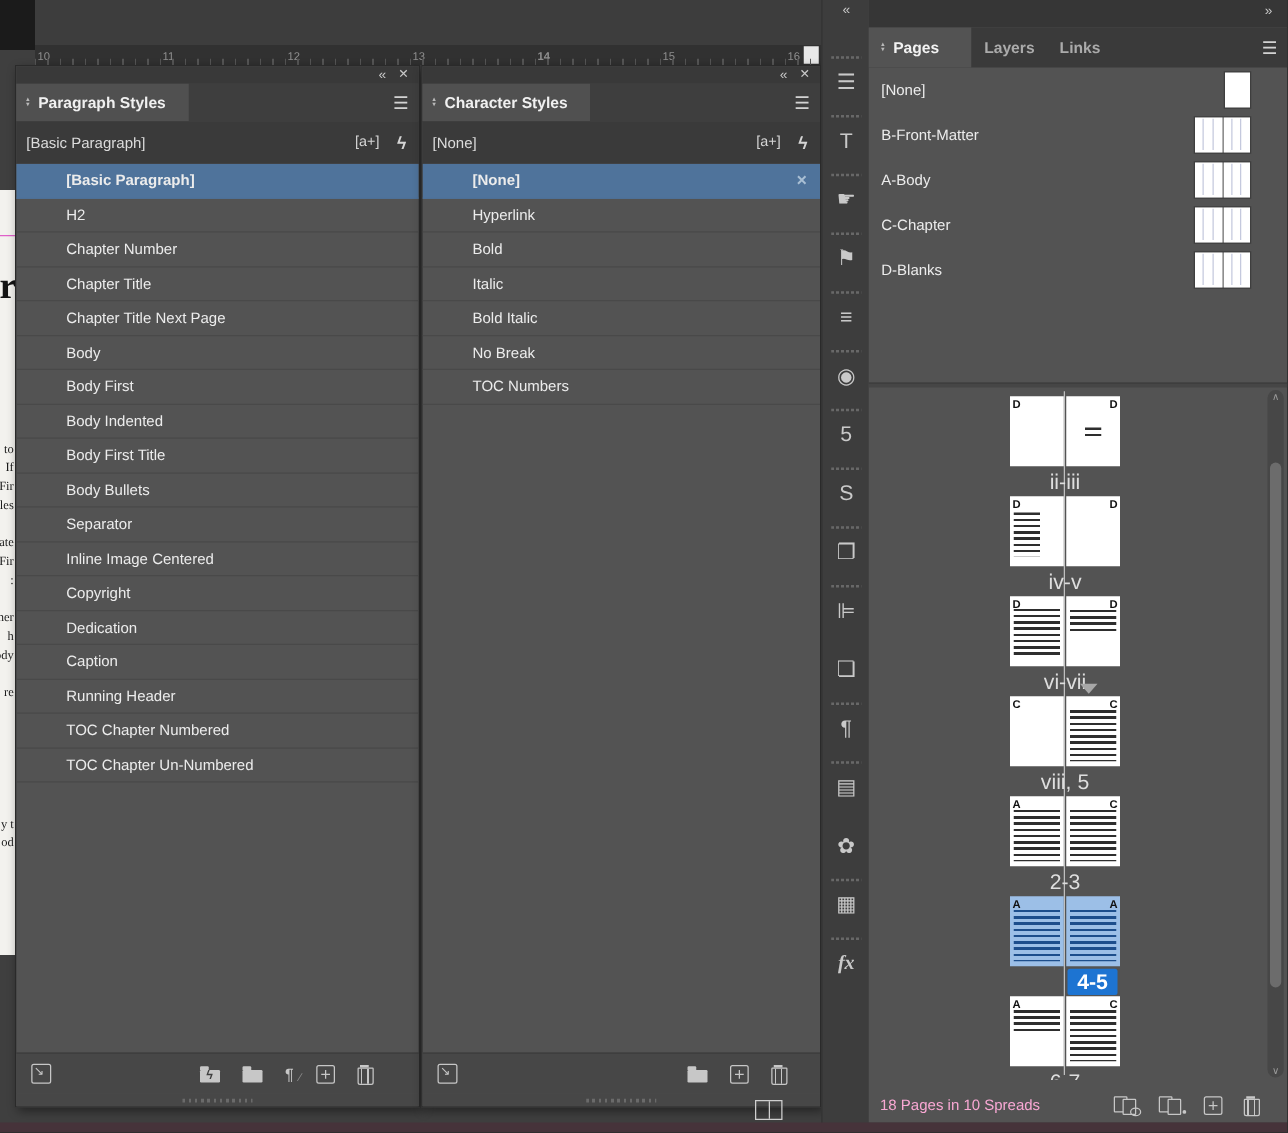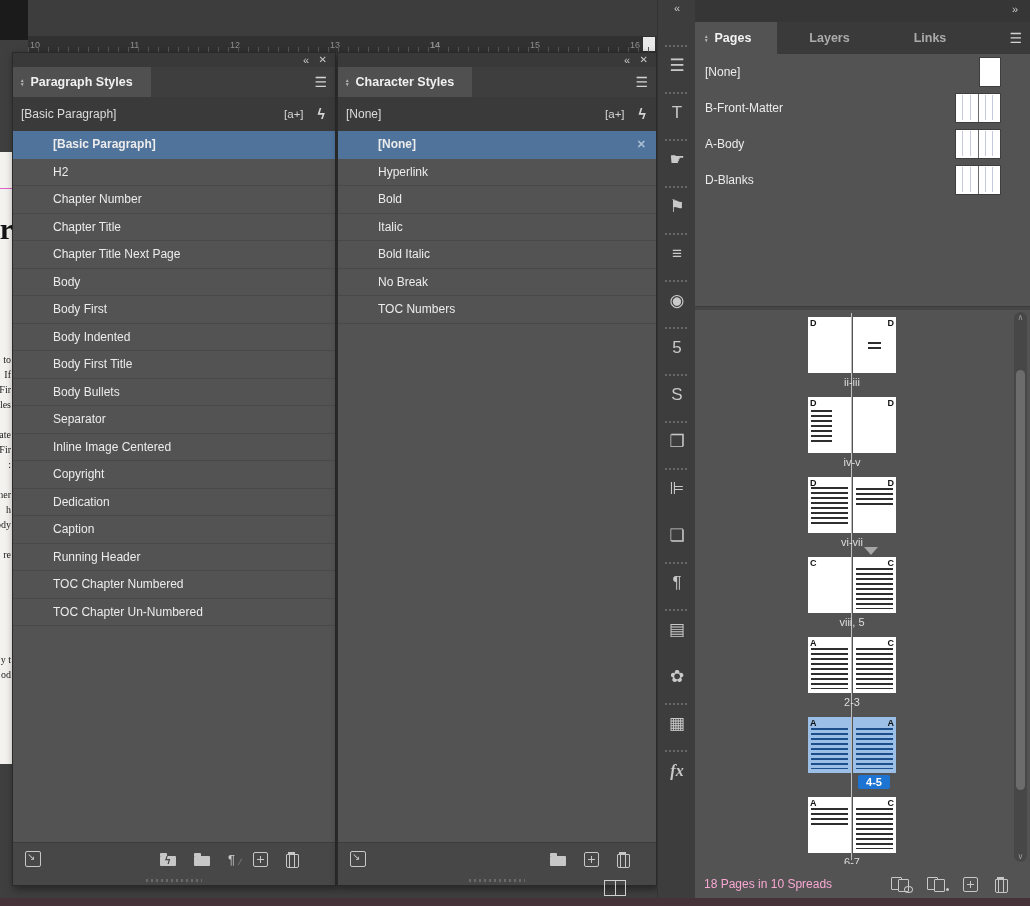--- a/index.html
+++ b/index.html
@@ -82,21 +82,21 @@
   .dock-btn{height:47px;display:flex;align-items:center;justify-content:center;
       color:#c9c9c9;font-size:17px;position:relative;}
   .dock-btn.grip::before{content:"";position:absolute;top:3px;left:7px;right:7px;height:2px;
       background-image:repeating-linear-gradient(90deg,#686868 0 2px,transparent 2px 4px);}
   .dock-btn.fx{font-style:italic;font-weight:bold;font-size:16px;font-family:"Liberation Serif",serif;}
   
   .pages{position:absolute;left:695px;top:0;width:335px;height:898px;background:#535353;}
   .pg-topstrip{position:absolute;left:0;right:0;top:0;height:22px;background:#363636;}
   .pg-exp{position:absolute;right:12px;top:3px;font-size:11px;color:#c9c9c9;}
   .pg-tabs{position:absolute;left:0;right:0;top:22px;height:32px;background:#3a3a3a;display:flex;align-items:stretch;}
-  .pg-tab{display:flex;align-items:center;padding:0 32px;font-size:12.5px;color:#ababab;font-weight:bold;}
+  .pg-tab{display:flex;align-items:center;padding:0 10px;font-size:12.5px;color:#ababab;font-weight:bold;}
   .pg-tab.active{background:#535353;color:#f2f2f2;padding:0 26px 0 10px;}
   .pg-menu{position:absolute;right:8px;top:8px;font-size:14px;color:#d2d2d2;}
   .masters{position:absolute;left:0;right:0;top:54px;height:210px;}
   .mrow{height:36px;display:flex;align-items:center;position:relative;}
   .mrow .mlabel{margin-left:10px;font-size:12px;color:#ececec;}
   .m1{position:absolute;right:30px;top:4px;width:20px;height:28px;background:#fff;box-shadow:0 0 0 1px #3e3e3e;}
   .m2{position:absolute;right:30px;top:4px;width:44px;height:28px;display:flex;gap:1px;background:#6a6a6a;box-shadow:0 0 0 1px #3e3e3e;}
   .m2 i{flex:1;background-color:#fff;background-image:linear-gradient(rgba(125,135,180,.45),rgba(125,135,180,.45)),linear-gradient(rgba(125,135,180,.45),rgba(125,135,180,.45));
         background-size:1px 90%,1px 90%;background-position:30% 1px,68% 1px;background-repeat:no-repeat;}
   .splitter{position:absolute;left:0;right:0;top:306px;height:3px;background:#464646;border-top:1px solid #3c3c3c;}
@@ -109,21 +109,21 @@
   .lt{position:absolute;top:1px;font-size:9px;font-weight:bold;color:#111;font-style:normal;}
   .lt.tl{left:2px;} .lt.tr{right:2px;}
   .txt{position:absolute;left:3px;right:3px;top:11px;bottom:4px;
        background-image:repeating-linear-gradient(180deg,var(--ln) 0 2px,transparent 2px 5px);}
   .txt.dash{top:25px;bottom:23px;left:15px;right:15px;}
   .txt.left{right:19px;top:13px;bottom:8px;}
   .txt.dense{top:10px;bottom:6px;}
   .txt.block{bottom:26px;}
   .tri{position:absolute;top:-10px;left:56px;width:0;height:0;
        border:7px solid transparent;border-top:8px solid #a7a7a7;}
-  .slabel{margin-top:3px;width:88px;text-align:center;font-size:11px;color:#dedede;}
+  .slabel{margin-top:3px;width:88px;text-align:center;font-size:17px;color:#dedede;}
   .badge{background:#1d74d2;color:#fff;font-weight:bold;padding:1px 8px;border-radius:2px;margin-left:44px;}
   .pg-scroll{position:absolute;right:3px;top:312px;bottom:36px;width:13px;background:#474747;border-radius:7px;}
   .sarr{position:absolute;left:0;right:0;text-align:center;font-size:8px;color:#9a9a9a;}
   .sarr.up{top:1px;} .sarr.dn{bottom:1px;}
   .sthumb{position:absolute;left:2px;right:2px;top:58px;height:420px;background:#6c6c6c;border-radius:6px;}
   .pg-foot{position:absolute;left:0;right:0;bottom:0;height:28px;display:flex;align-items:center;}
   .status{margin-left:9px;font-size:12px;color:#f9a8d4;}
   .pg-foot .icons{margin-left:auto;margin-right:22px;display:flex;align-items:center;gap:17px;}
   
   .pfoot .left{margin-left:12px;}
@@ -371,20 +371,27 @@
           </span>
         </div>
         <div class="mrow">
           <span class="mlabel">A-Body</span>
           <span class="m2">
             <i></i>
             <i></i>
           </span>
         </div>
         <div class="mrow">
+          <span class="mlabel">C-Chapter</span>
+          <span class="m2">
+            <i></i>
+            <i></i>
+          </span>
+        </div>
+        <div class="mrow">
           <span class="mlabel">D-Blanks</span>
           <span class="m2">
             <i></i>
             <i></i>
           </span>
         </div>
       </div>
     <div class="splitter"></div>
 
     <div class="spreads-wrap">

